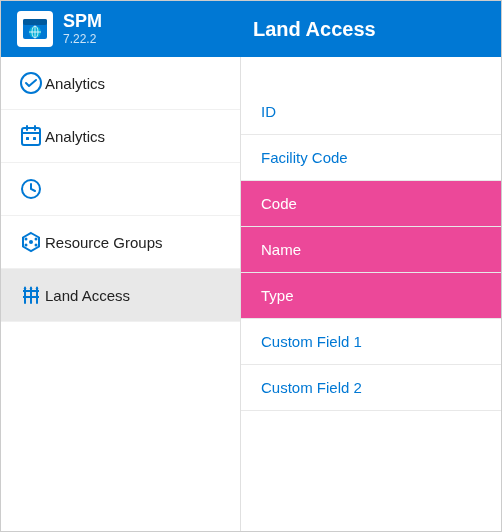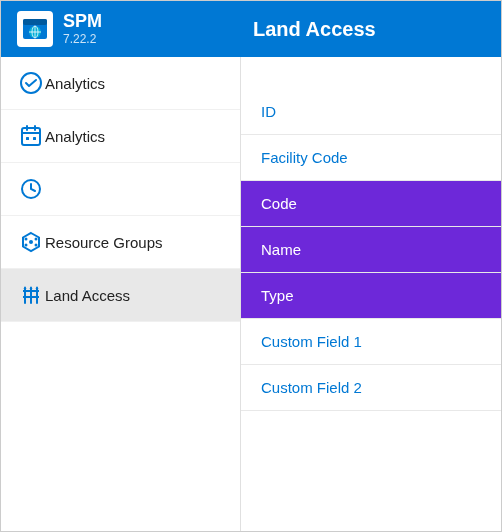--- a/index.html
+++ b/index.html
@@ -141,21 +141,21 @@
       border-bottom: 1px solid #e8e8e8;
       font-size: 15px;
       cursor: pointer;
     }
 
     .field-item.default-color {
       color: #0078d4;
     }
 
     .field-item.selected {
-      background: #6d28d9;
+      background: #ec4899;
       color: #fff;
     }
 
     
     .field-list::-webkit-scrollbar {
       width: 8px;
     }
     .field-list::-webkit-scrollbar-track {
       background: #f1f1f1;
     }

